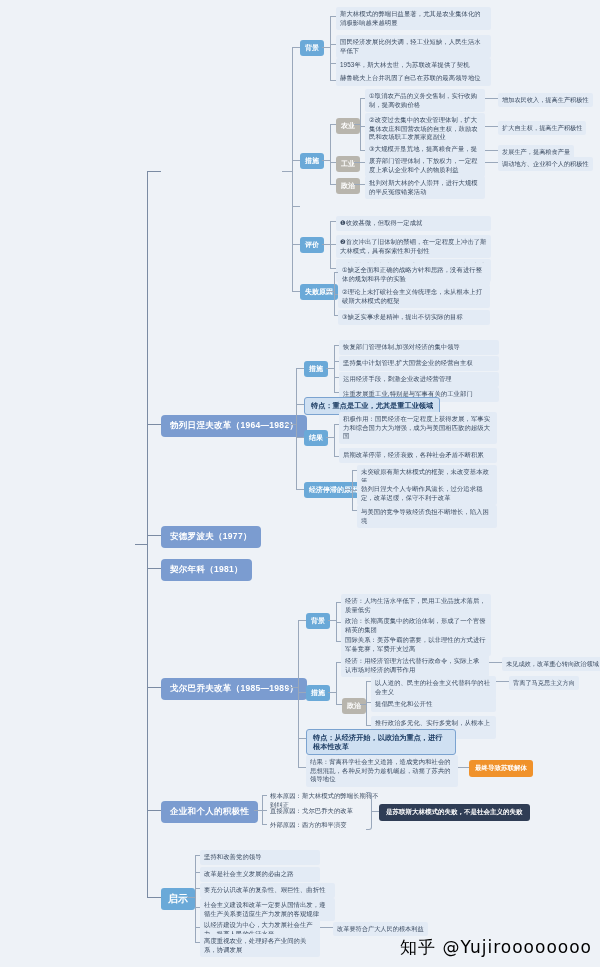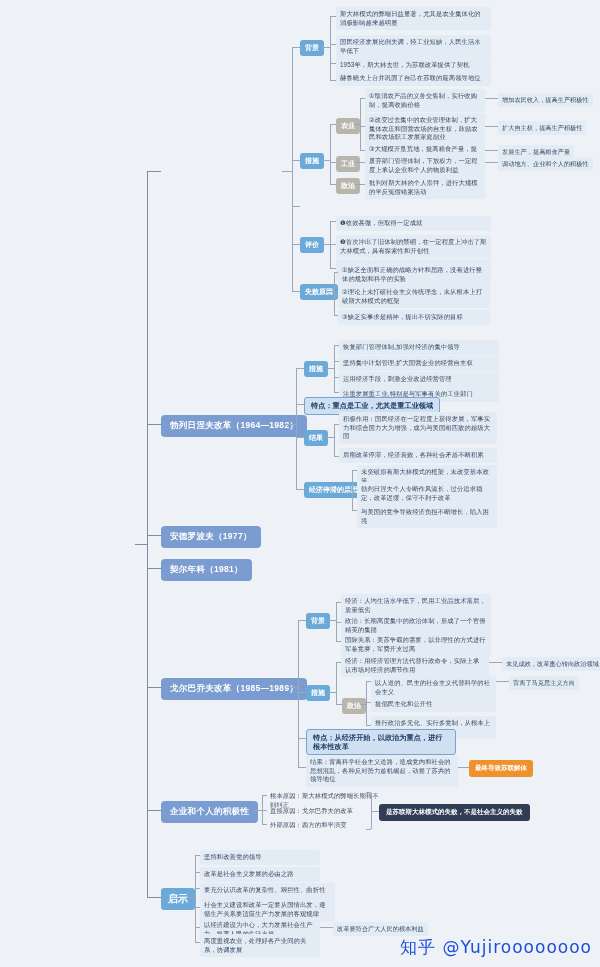--- a/index.html
+++ b/index.html
@@ -88,21 +88,21 @@
     white-space: nowrap;
   }
   .bracket {
     position: absolute;
     border: 1px solid #9aa8bb;
     border-left: none;
   }
   .watermark {
     position: absolute;
     right: 8px; bottom: 8px;
-    font-size: 17px; color: #1d4ed8;
+    font-size: 17px; color: #000000;
     font-family: "DejaVu Sans", sans-serif;
     letter-spacing: 1px;
     white-space: nowrap;
   }
 </style>
 </head>
 <body>
 
 <div id="canvas">
 

